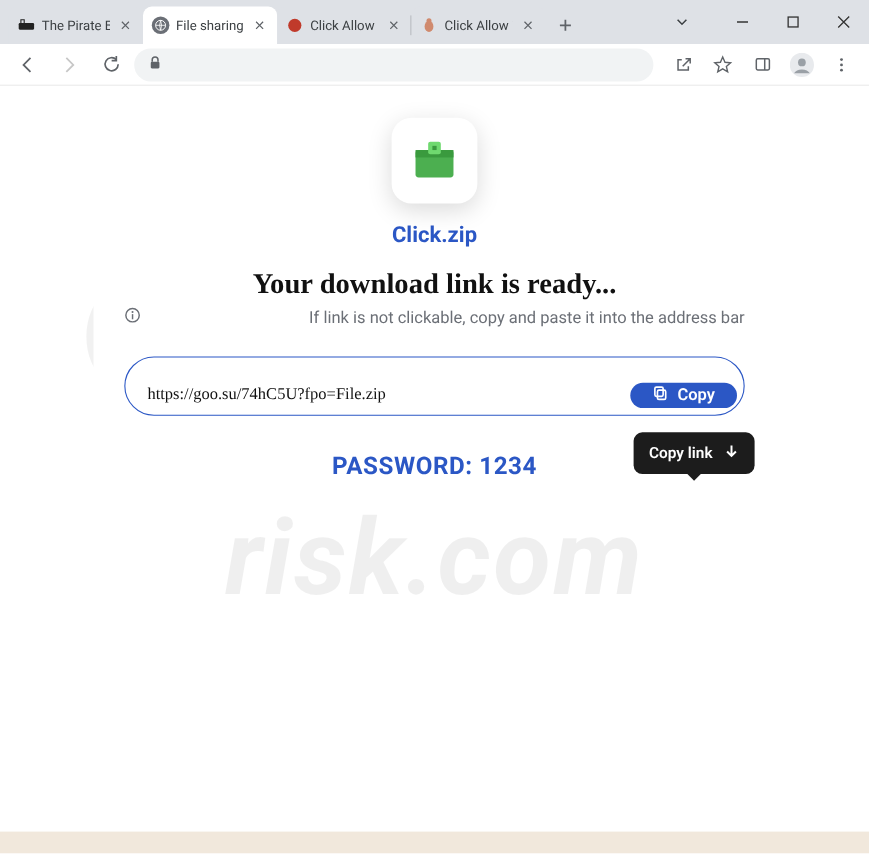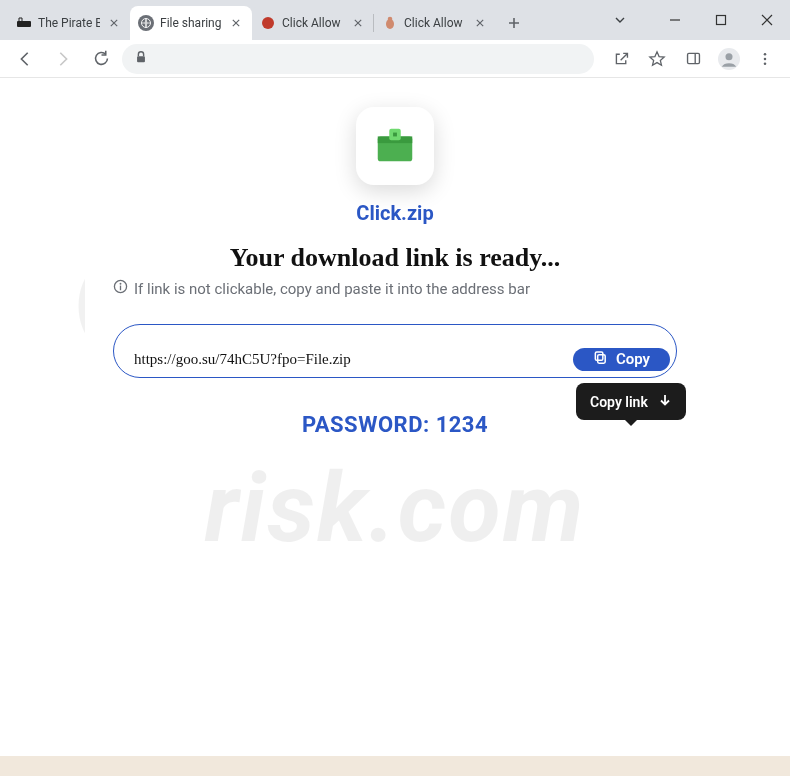--- a/index.html
+++ b/index.html
@@ -41,28 +41,28 @@
   .wm-top .slash { font-weight: 500; }
   .wm-bottom { font-size: 96px; font-weight: 700; letter-spacing: 2px; color: #000; font-style: italic; text-align: right; margin-top: -10px; }
   .wm-mag { position: absolute; left: 70px; top: 160px; opacity: 0.05; pointer-events: none; }
 
   
   .card { position: absolute; left: 50%; top: 55px; transform: translateX(-50%); width: 620px; background: #fff; border-radius: 10px; padding: 120px 28px 30px 28px; text-align: center; box-shadow: none; }
   .file-icon-wrap { position: absolute; left: 50%; top: -26px; transform: translateX(-50%); width: 78px; height: 78px; background: #fff; border-radius: 18px; box-shadow: 0 6px 22px rgba(0,0,0,0.15); display: flex; align-items: center; justify-content: center; }
   .file-icon-wrap svg { width: 46px; height: 46px; }
   .file-name { color: #2b57c5; font-size: 20px; font-weight: 700; margin-top: -52px; margin-bottom: 18px; }
   .headline { font-family: Georgia, "Times New Roman", serif; font-size: 26px; font-weight: 700; color: #111; margin-bottom: 6px; }
-  .hint { color: #6b6f76; font-size: 15px; display: flex; align-items: center; justify-content: flex-start; gap: 6px; margin-bottom: 26px; font-family: Georgia, "Times New Roman", serif;}
+  .hint { color: #6b6f76; font-size: 15px; display: flex; align-items: center; justify-content: space-between; gap: 6px; margin-bottom: 26px; font-family: Georgia, "Times New Roman", serif;}
   .linkbox { border: 1.5px solid #2b57c5; border-radius: 30px; height: 54px; display: flex; align-items: center; padding: 16px 6px 0 20px; }
   .linkbox .url { flex: 1; text-align: left; font-family: Georgia, "Times New Roman", serif; font-size: 15px; color: #111; white-space: nowrap; overflow: hidden; }
   .copy-btn { background: #2b57c5; color: #fff; border: none; border-radius: 22px; height: 23px; padding: 0 20px; font-size: 15px; font-weight: 600; display: flex; align-items: center; gap: 8px; cursor: pointer; }
   .password { color: #2b57c5; font-size: 22px; font-weight: 700; margin-top: 34px; letter-spacing: 0.5px; }
 
   
-  .tooltip-wrap { position: absolute; left: 576px; top: 305px; pointer-events: none; }
+  .tooltip-wrap { position: absolute; left: 576px; top: 315px; pointer-events: none; }
   .tooltip { background: #1c1c1c; color: #fff; font-size: 14px; font-weight: 600; padding: 10px 14px; border-radius: 8px; display: flex; align-items: center; gap: 10px; position: relative; }
   .tooltip::after { content: ""; position: absolute; bottom: -6px; left: 50%; transform: translateX(-50%); border: 7px solid transparent; border-top-color: #1c1c1c; border-bottom: none; }
 
   
   .footer { position: absolute; bottom: 0; left: 0; right: 0; height: 20px; background: #f1e8dc; }
 </style>
 </head>
 <body>
 
 <div class="titlebar">

